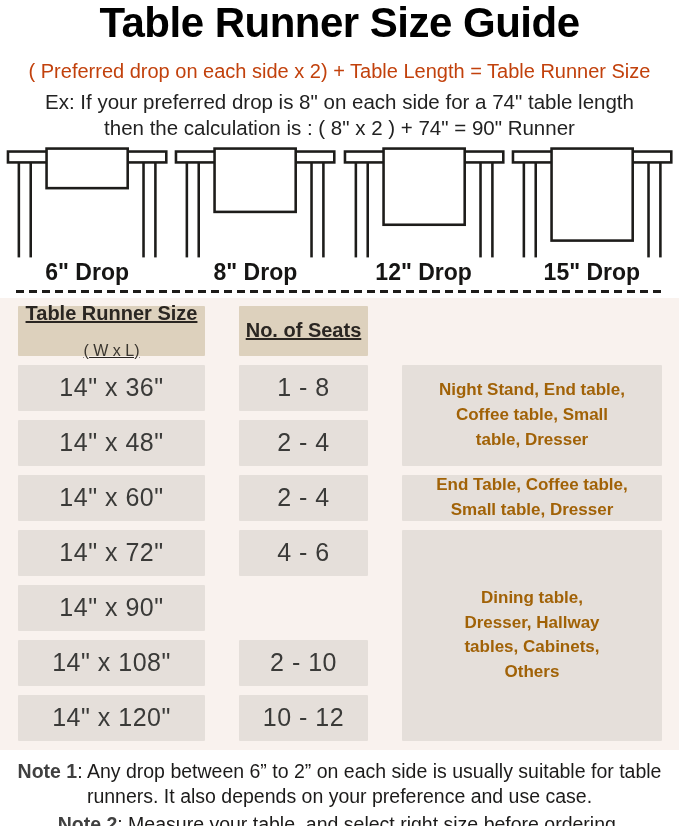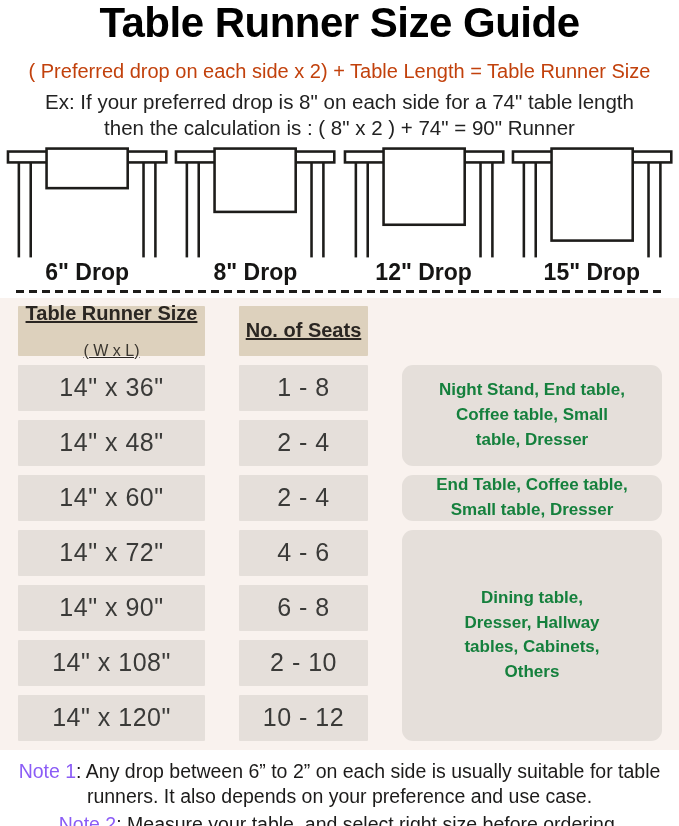--- a/index.html
+++ b/index.html
@@ -45,33 +45,32 @@
   }
   .cell{
     display:flex;flex-direction:column;align-items:center;justify-content:center;
     text-align:center;border-radius:1px;
   }
   .head{background:var(--header_bg);font-weight:bold;font-size:20px;color:#2a2622;line-height:1.15;text-decoration:underline;}
   .head .sub{font-weight:normal;font-size:16px;margin-top:17px;color:#3a362f;}
   .body-cell{background:var(--cell_bg);}
   .val{font-size:25px;font-weight:400;color:var(--value_ink);letter-spacing:0.5px;}
   .types{
-    font-size:17px;font-weight:bold;line-height:1.45;color:#15803d;
+    font-size:17px;font-weight:bold;line-height:1.45;color:#a16207;
     white-space:pre-line;
-    border-radius:11px;
   }
   .c1{grid-column:1;} .c2{grid-column:2;text-align:right;} .c3{grid-column:3;}
   .rowspan-a{grid-row:2 / span 2;}
   .rowspan-b{grid-row:4;}
   .rowspan-c{grid-row:5 / span 4;}
   
   .notes{text-align:center;padding:9px 6px 0;}
   .note{font-size:19.5px;line-height:1.3;color:#1c1b1a;}
   .note + .note{margin-top:2px;}
-  .note b{font-weight:normal;color:#8b5cf6;}
+  .note b{font-weight:bold;color:#404040;}
 </style>
 </head>
 <body>
 
 <div class="page">
 
   <header class="top">
     <h1>Table Runner Size Guide</h1>
     <p class="formula">( Preferred drop on each side x 2) + Table Length = Table Runner Size</p>
     <p class="ex">Ex: If your preferred drop is 8" on each side for a 74" table length</p>
@@ -157,21 +156,20 @@
 Small table, Dresser</div>
 
     <div class="cell body-cell c1 val">14" x 72"</div>
     <div class="cell body-cell c2 val">4 - 6</div>
     <div class="cell body-cell c3 types rowspan-c">Dining table,
 Dresser, Hallway
 tables, Cabinets,
 Others</div>
 
     <div class="cell body-cell c1 val">14" x 90"</div>
-    <div class="cell body-cell c2 val">6 - 8</div>
 
     <div class="cell body-cell c1 val">14" x 108"</div>
     <div class="cell body-cell c2 val">2 - 10</div>
 
     <div class="cell body-cell c1 val">14" x 120"</div>
     <div class="cell body-cell c2 val">10 - 12</div>
   </section>
 
   <footer class="notes">
     <p class="note"><b>Note 1</b><span>: Any drop between 6” to 2” on each side is usually suitable for table runners. It also depends on your preference and use case.</span></p>

